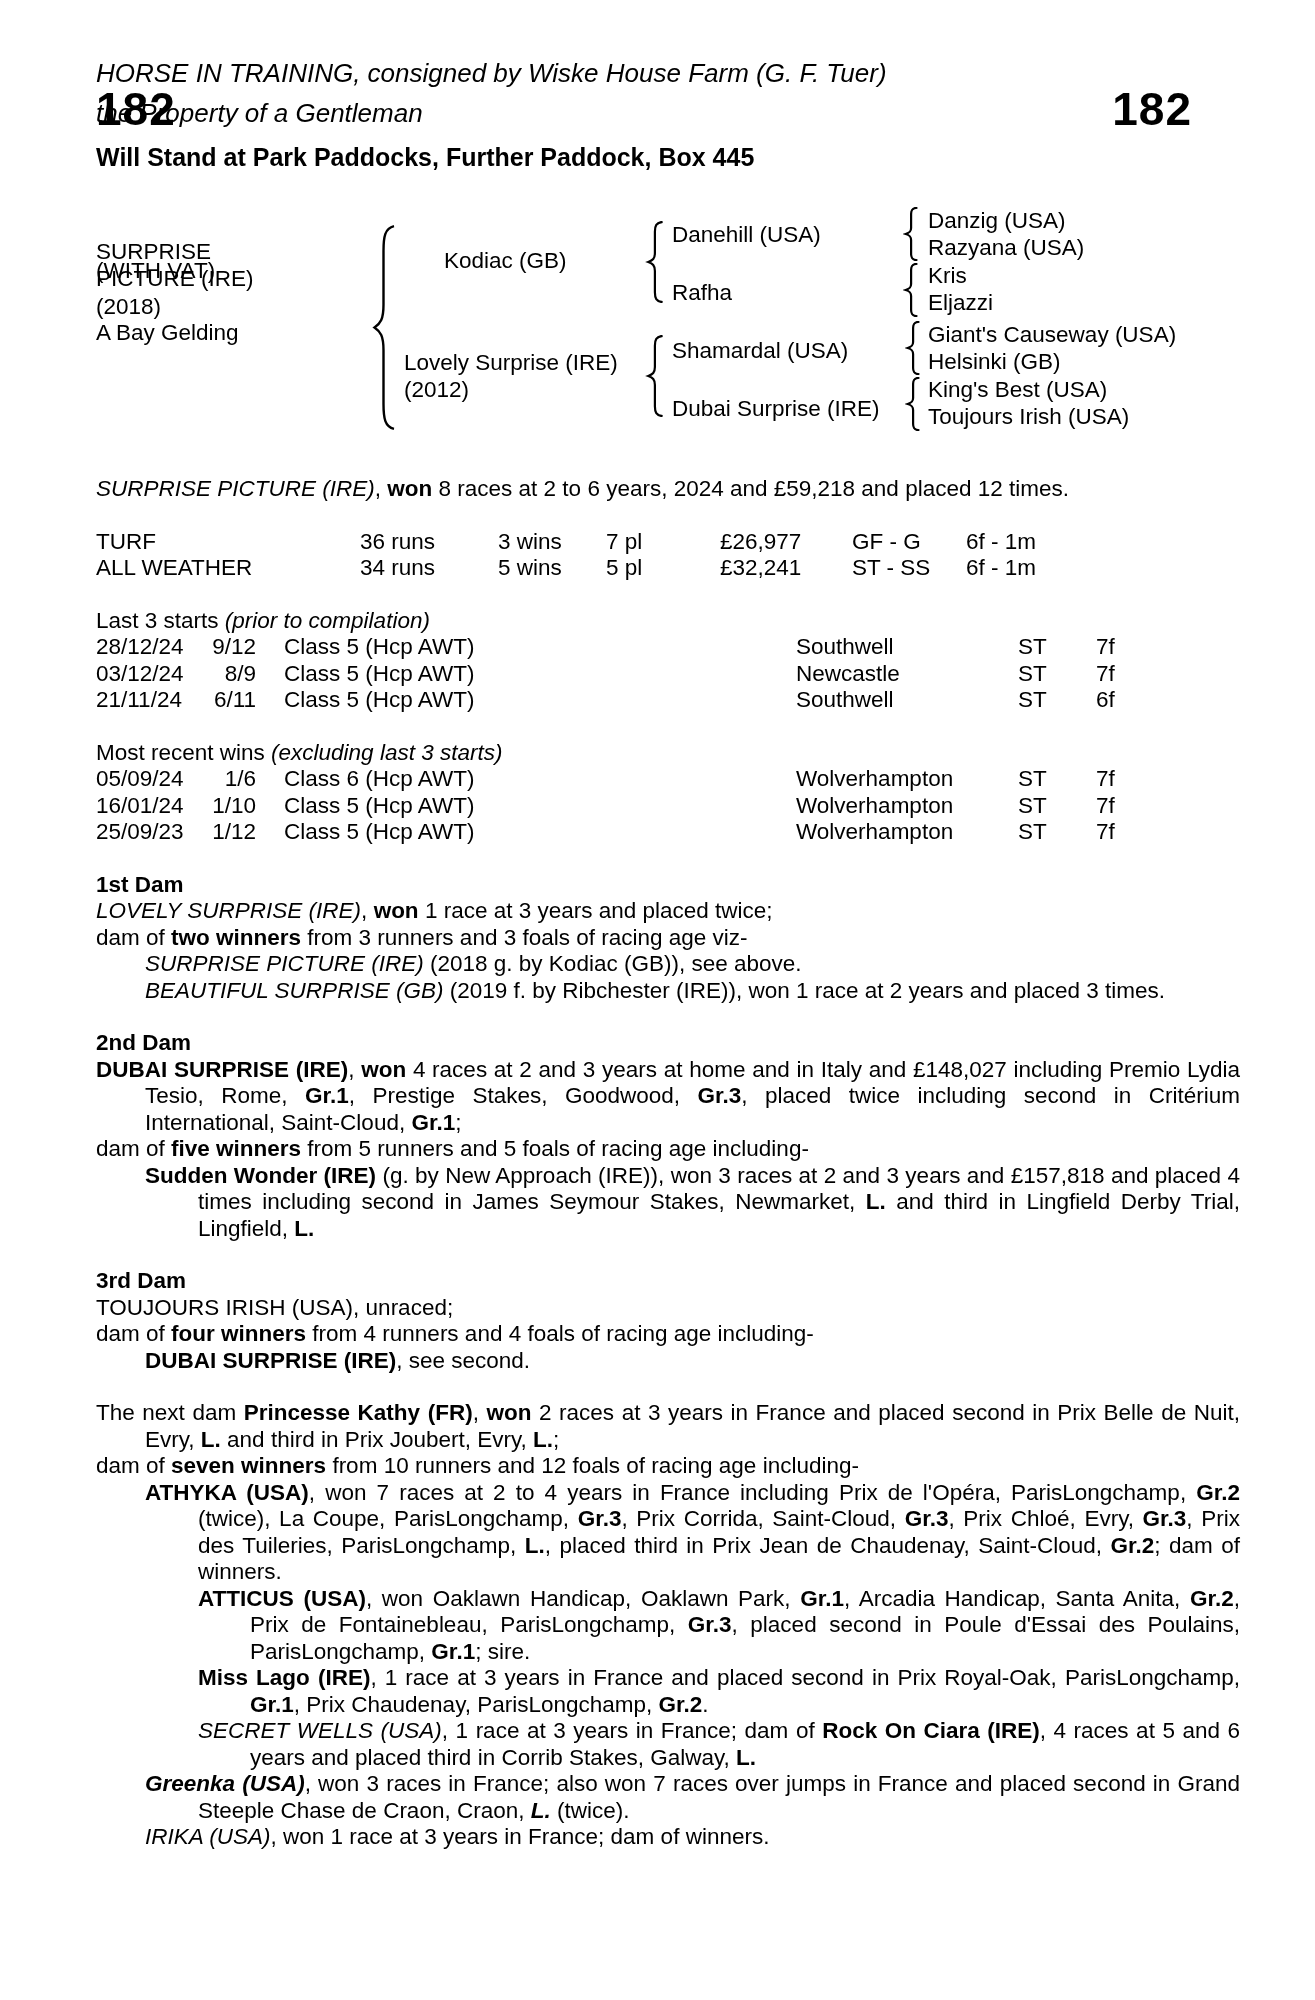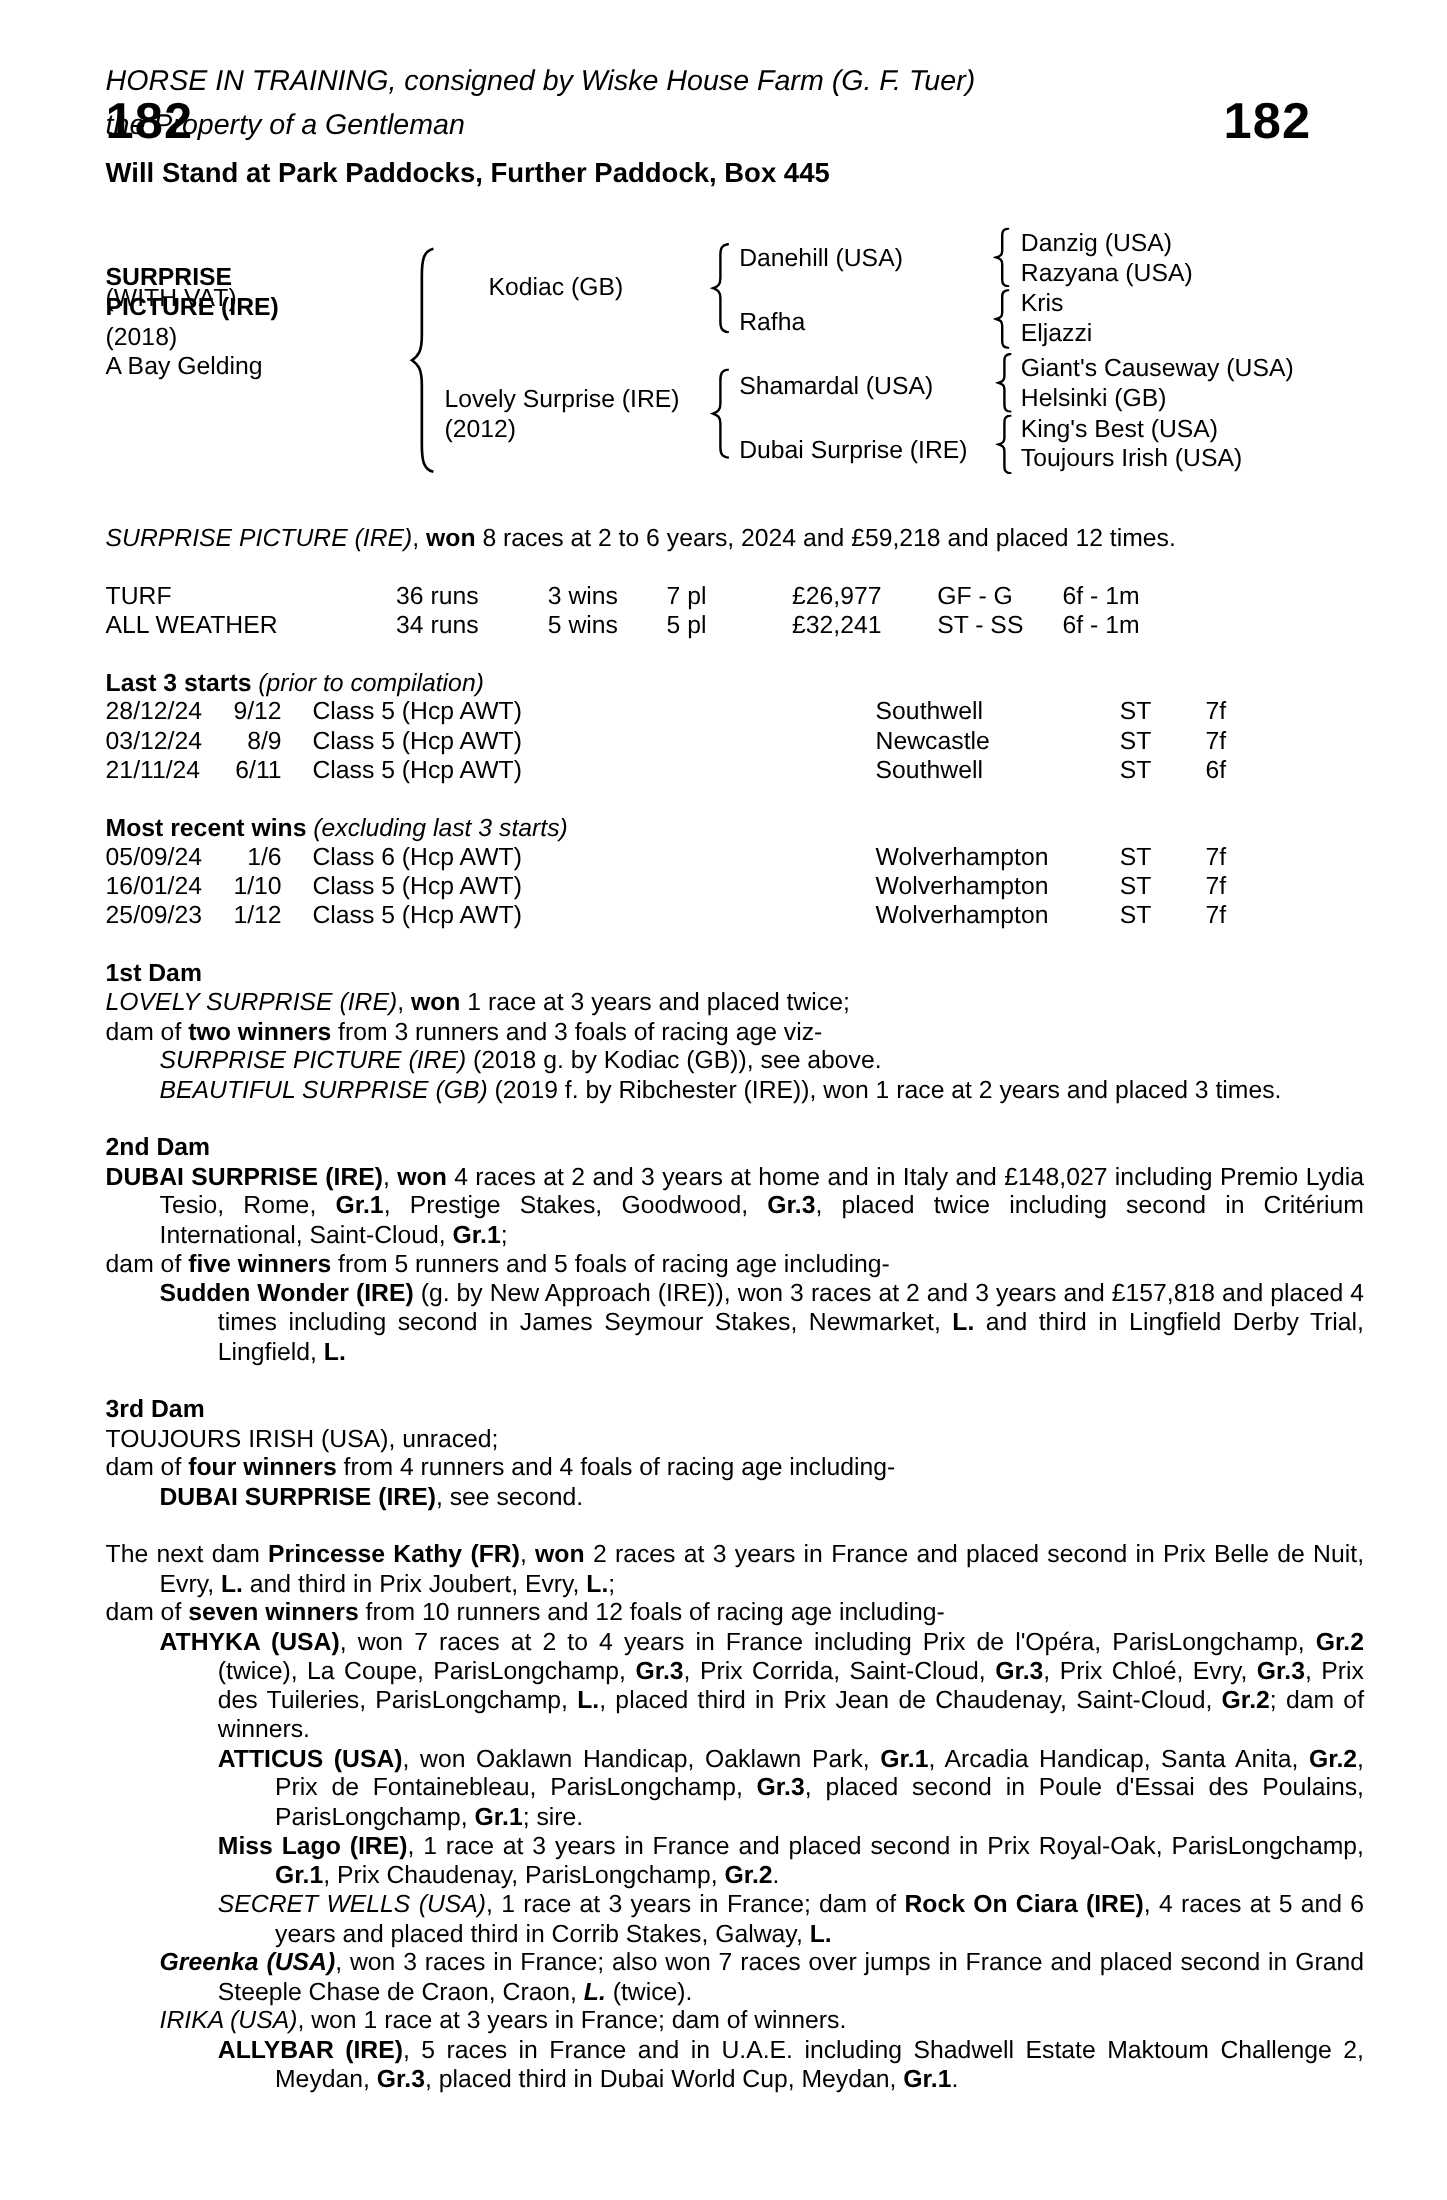--- a/index.html
+++ b/index.html
@@ -6,21 +6,21 @@
   html,body { background: #ffffff; }
   body {
     width: 1315px; height: 2000px;
     font-family: "Liberation Sans", "DejaVu Sans", sans-serif;
     font-size: 22.5px; line-height: 26.5px; color: #000;
     overflow: hidden;
   }
   .page { position: relative; width: 1315px; height: 2000px; padding: 58px 75px 0 96px; }
   .content { width: 1144px; }
   .italic { font-style: italic; }
-  .bold  { font-weight: 700; }
+  .bold  { font-weight: 400; }
   .center { text-align: left; }
 
   
   .consignor { font-size: 26px; line-height: 30px; }
   .lot-row { position: relative; height: 46px; margin-top: 2px; }
   .lot { position: absolute; top: -6px; font-size: 46px; line-height: 50px; font-weight: 700; letter-spacing: 1px; }
   .lot.left { left: 0; }
   .lot.right { right: 48px; }
   .property { font-size: 26px; line-height: 30px; padding-top: 8px; }
   .stand-line { font-size: 25px; line-height: 30px; font-weight: 700; margin-top: 6px; }
@@ -240,16 +240,15 @@
 
   <div class="content section">
     <div class="para hang1"><span>The next dam </span><span class="seg-b">Princesse Kathy (FR)</span><span>, </span><span class="seg-b">won</span><span> 2 races at 3 years in France and placed second in Prix Belle de Nuit, Evry, </span><span class="seg-b">L.</span><span> and third in Prix Joubert, Evry, </span><span class="seg-b">L.</span><span>;</span></div>
     <div class="para"><span>dam of </span><span class="seg-b">seven winners</span><span> from 10 runners and 12 foals of racing age including-</span></div>
     <div class="para ind1 hang2"><span class="seg-b">ATHYKA (USA)</span><span>, won 7 races at 2 to 4 years in France including Prix de l'Opéra, ParisLongchamp, </span><span class="seg-b">Gr.2</span><span> (twice), La Coupe, ParisLongchamp, </span><span class="seg-b">Gr.3</span><span>, Prix Corrida, Saint-Cloud, </span><span class="seg-b">Gr.3</span><span>, Prix Chloé, Evry, </span><span class="seg-b">Gr.3</span><span>, Prix des Tuileries, ParisLongchamp, </span><span class="seg-b">L.</span><span>, placed third in Prix Jean de Chaudenay, Saint-Cloud, </span><span class="seg-b">Gr.2</span><span>; dam of winners.</span></div>
     <div class="para ind2 hang3"><span class="seg-b">ATTICUS (USA)</span><span>, won Oaklawn Handicap, Oaklawn Park, </span><span class="seg-b">Gr.1</span><span>, Arcadia Handicap, Santa Anita, </span><span class="seg-b">Gr.2</span><span>, Prix de Fontainebleau, ParisLongchamp, </span><span class="seg-b">Gr.3</span><span>, placed second in Poule d'Essai des Poulains, ParisLongchamp, </span><span class="seg-b">Gr.1</span><span>; sire.</span></div>
     <div class="para ind2 hang3"><span class="seg-b">Miss Lago (IRE)</span><span>, 1 race at 3 years in France and placed second in Prix Royal-Oak, ParisLongchamp, </span><span class="seg-b">Gr.1</span><span>, Prix Chaudenay, ParisLongchamp, </span><span class="seg-b">Gr.2</span><span>.</span></div>
     <div class="para ind2 hang3"><span class="seg-i">SECRET WELLS (USA)</span><span>, 1 race at 3 years in France; dam of </span><span class="seg-b">Rock On Ciara (IRE)</span><span>, 4 races at 5 and 6 years and placed third in Corrib Stakes, Galway, </span><span class="seg-b">L.</span></div>
     <div class="para ind1 hang2"><span class="seg-bi">Greenka (USA)</span><span>, won 3 races in France; also won 7 races over jumps in France and placed second in Grand Steeple Chase de Craon, Craon, </span><span class="seg-bi">L.</span><span> (twice).</span></div>
     <div class="para ind1 hang2"><span class="seg-i">IRIKA (USA)</span><span>, won 1 race at 3 years in France; dam of winners.</span></div>
-    <div class="para ind2 hang3"><span class="seg-b">ALLYBAR (IRE)</span><span>, 5 races in France and in U.A.E. including Shadwell Estate Maktoum Challenge 2, Meydan, </span><span class="seg-b">Gr.3</span><span>, placed third in Dubai World Cup, Meydan, </span><span class="seg-b">Gr.1</span><span>.</span></div>
   </div>
 
 </div>
 
 </body></html>

